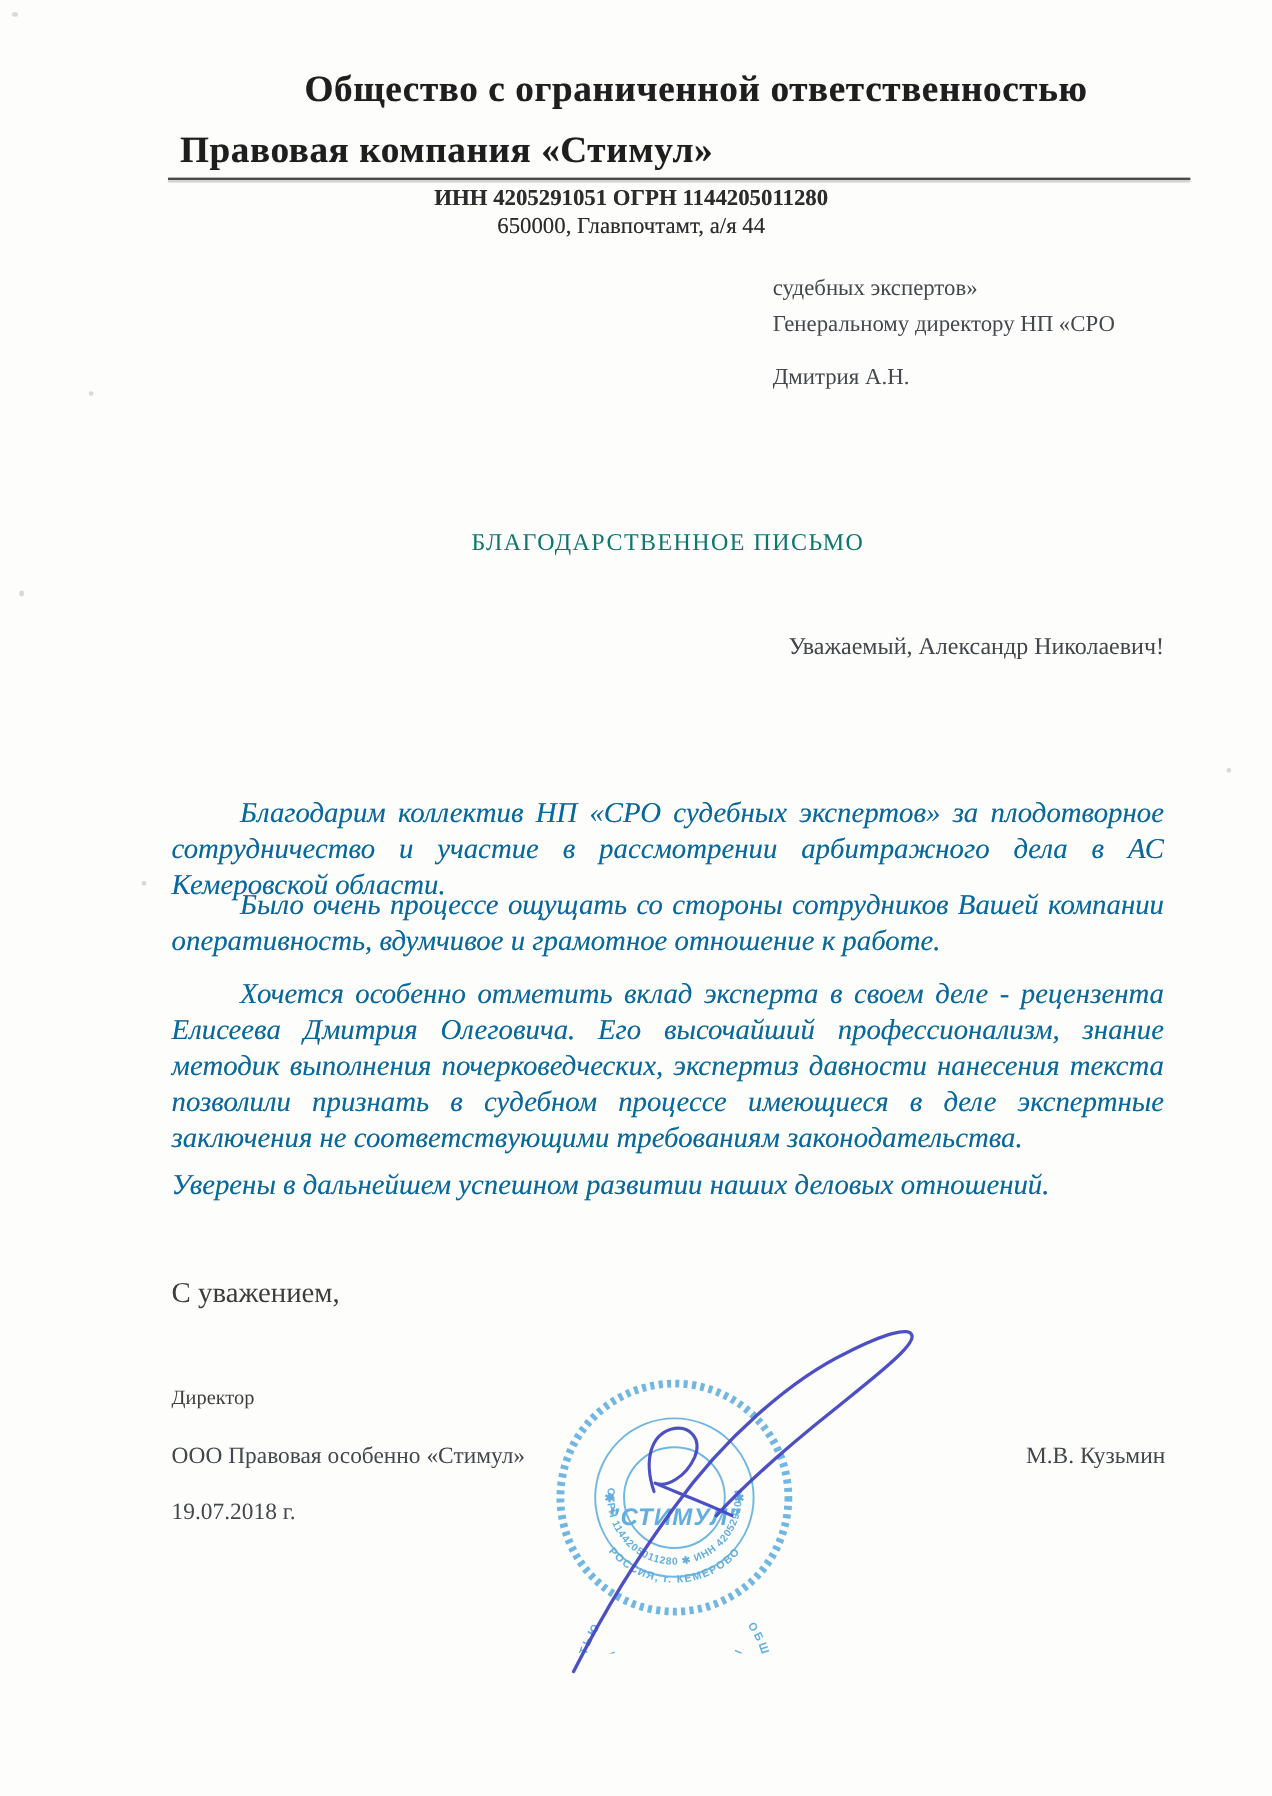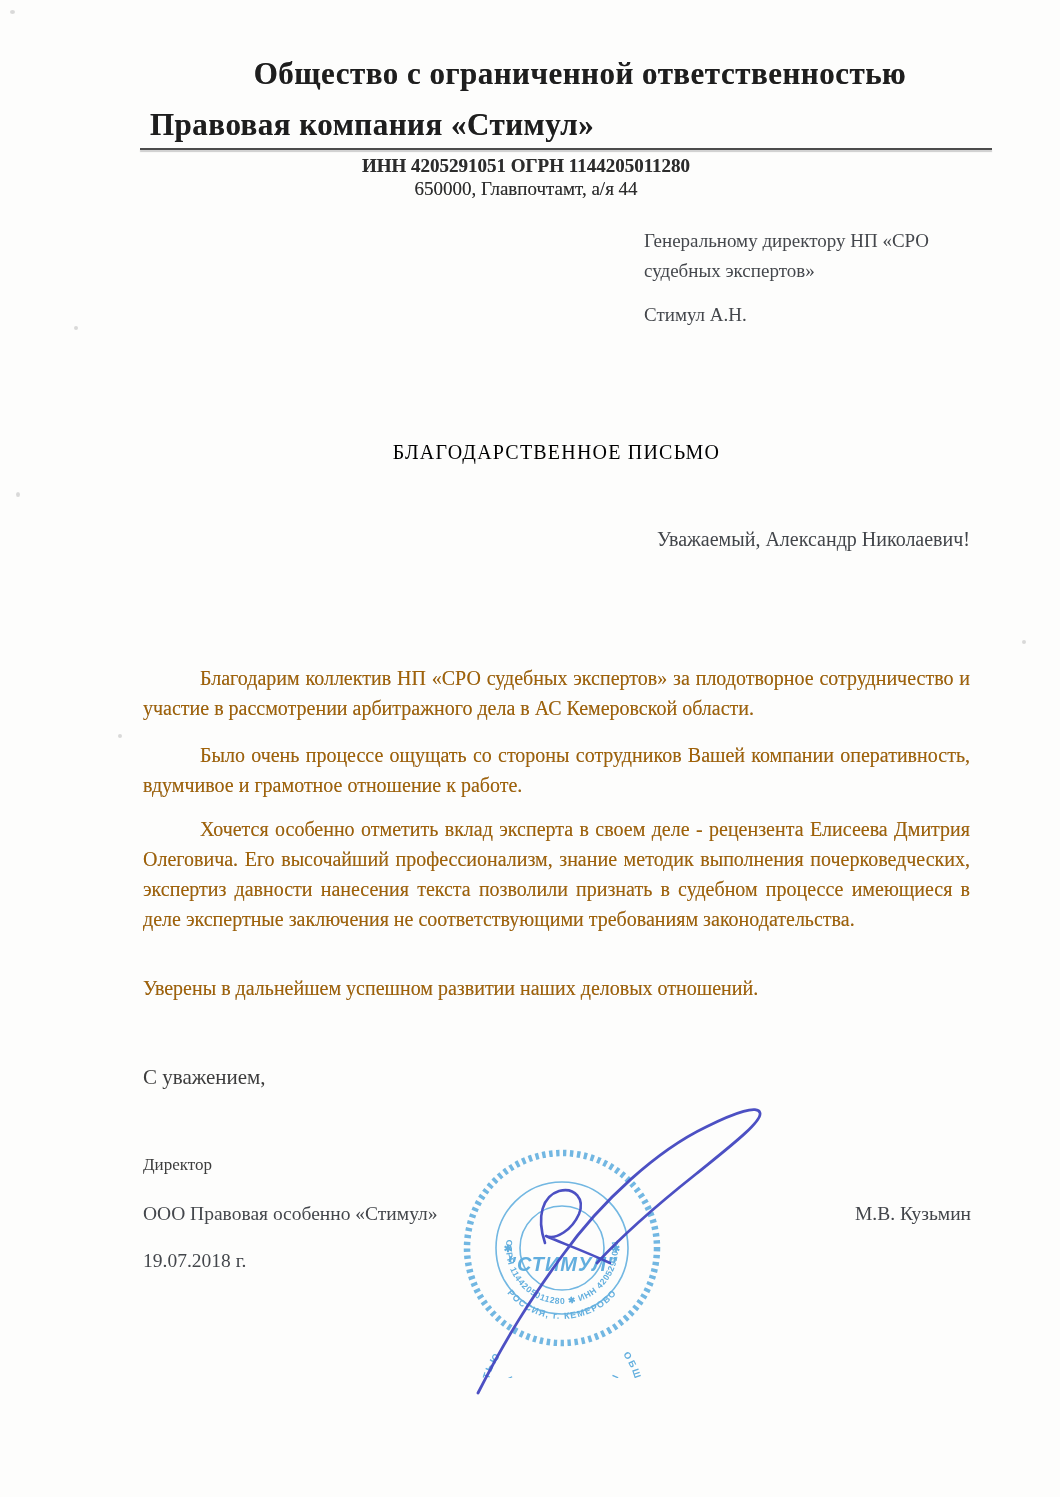--- a/index.html
+++ b/index.html
@@ -52,42 +52,43 @@
   }
   .recipient-name {
     left:644px; top:304px; width:340px;
     font-size:19px; color:#44474c;
   }
 
   
   .doc-title {
     left:143px; top:441px; width:827px;
     text-align:center;
-    font-size:20px; color:#000000; letter-spacing:1.2px;
+    font-size:20px; color:#0f766e; letter-spacing:1.2px;
   }
   .salutation {
     left:143px; top:528px; width:827px;
     text-align:right;
     font-size:20px; color:#42454a;
   }
 
   
   .para {
     left:143px; width:827px;
-    font-size:20px; line-height:30px;
-    color:#a16207;
+    font-size:24px; line-height:30px;
+    color:#0369a1;
     text-shadow:0 0 0.4px rgba(60,60,60,.4);
+    font-style:italic;
   }
   .para.just { text-align:justify; text-indent:57px; }
   .p1 { top:663px; }
   .p2 { top:740px; }
   .p3 { top:814px; }
   .p4 { top:973px; }
 
-  .regards   { left:143px; top:1065px; font-size:21px; color:#3d3d3d; }
+  .regards   { left:143px; top:1065px; font-size:24px; color:#3d3d3d; }
   .role      { left:143px; top:1155px; font-size:17px; color:#3d3d3d; }
   .company   { left:143px; top:1203px; font-size:19.5px; color:#44474c; }
   .signer    { left:843px; top:1203px; width:140px; text-align:center; font-size:19.5px; color:#42454a; }
   .doc-date  { left:143px; top:1250px; font-size:19.5px; color:#44474c; }
 
   
   .stamp-svg { left:432px; top:1118px; }
   .sig-svg   { left:0; top:0; }
   .stamp-text { font-family:"Liberation Sans", sans-serif; font-weight:bold; }
 
@@ -102,24 +103,24 @@
 </head>
 <body>
 
 <div class="abs lh-line1">Общество с ограниченной ответственностью</div>
 <div class="abs lh-line2">Правовая компания «Стимул»</div>
 <div class="abs lh-rule"></div>
 <div class="abs lh-inn">ИНН 4205291051 ОГРН 1144205011280</div>
 <div class="abs lh-addr">650000, Главпочтамт, а/я 44</div>
 
 <div class="abs recipient">
+  <div>судебных экспертов»</div>
   <div>Генеральному директору НП «СРО</div>
-  <div>судебных экспертов»</div>
 </div>
-<div class="abs recipient-name">Стимул А.Н.</div>
+<div class="abs recipient-name">Дмитрия А.Н.</div>
 
 <div class="abs doc-title">БЛАГОДАРСТВЕННОЕ ПИСЬМО</div>
 <div class="abs salutation">Уважаемый, Александр Николаевич!</div>
 
 <p class="abs para just p1">Благодарим коллектив НП «СРО судебных экспертов» за плодотворное сотрудничество и участие в рассмотрении арбитражного дела в АС Кемеровской области.</p>
 <p class="abs para just p2">Было очень процессе ощущать со стороны сотрудников Вашей компании оперативность, вдумчивое и грамотное отношение к работе.</p>
 <p class="abs para just p3">Хочется особенно отметить вклад эксперта в своем деле - рецензента Елисеева Дмитрия Олеговича. Его высочайший профессионализм, знание методик выполнения почерковедческих, экспертиз давности нанесения текста позволили признать в судебном процессе имеющиеся в деле экспертные заключения не соответствующими требованиям законодательства.</p>
 <p class="abs para p4">Уверены в дальнейшем успешном развитии наших деловых отношений.</p>
 
 <div class="abs regards">С уважением,</div>

